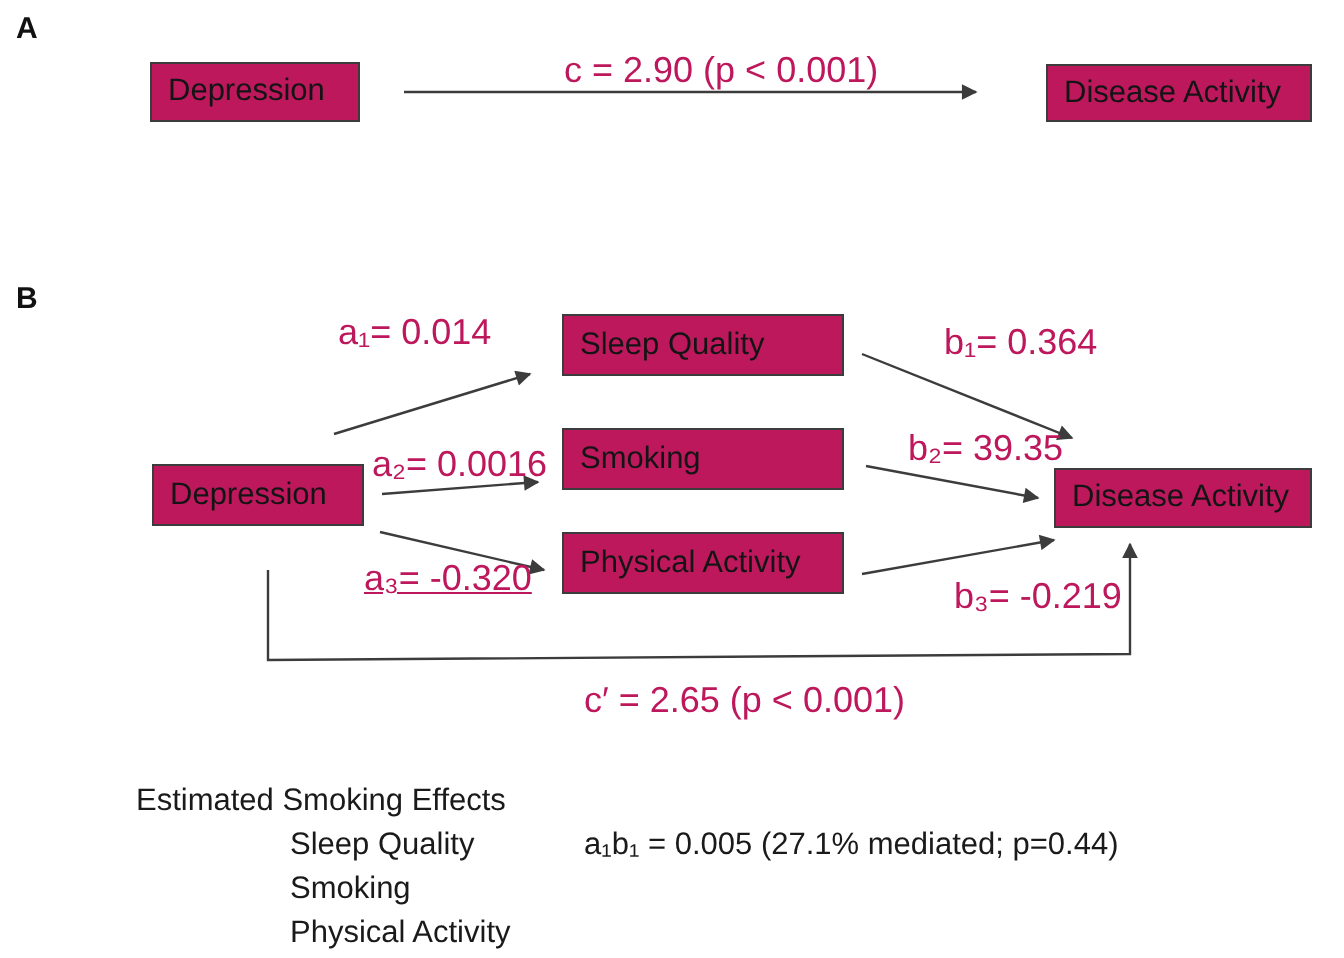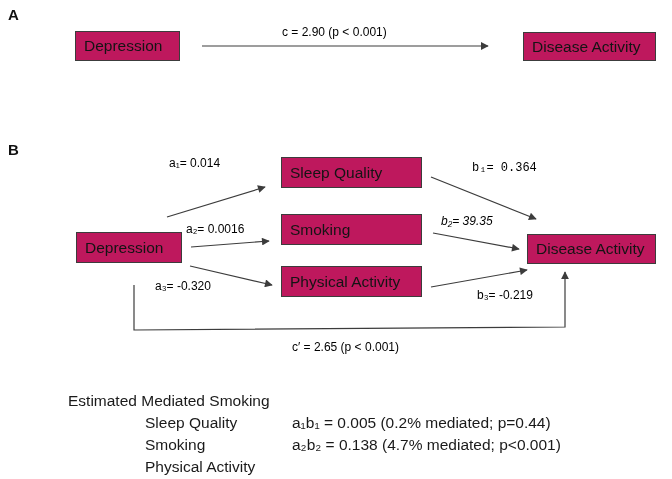--- a/index.html
+++ b/index.html
@@ -24,23 +24,23 @@
     display:flex;
     align-items:center;
     padding-left:8px;
     box-sizing:border-box;
     font-size:15.5px;
     white-space:nowrap;
     color:#141414;
   }
   .path-label{
     position:absolute;
-    font-size:12px;
+    font-size:18px;
     white-space:nowrap;
-    color:#000000;
+    color:#be185d;
   }
   svg.arrow-layer{
     position:absolute;
     left:0;top:0;
     width:672px;height:479px;
   }
   svg.arrow-layer path{
     fill:none;
     stroke:#3c3c3c;
     stroke-width:1.2;
@@ -99,35 +99,34 @@
   <div class="node-box" style="left:281px;top:157px;width:141px;height:31px;">Sleep Quality</div>
 
   <div class="node-box" style="left:281px;top:214px;width:141px;height:31px;">Smoking</div>
 
   <div class="node-box" style="left:281px;top:266px;width:141px;height:31px;">Physical Activity</div>
 
   <div class="node-box" style="left:527px;top:234px;width:129px;height:30px;">Disease Activity</div>
 
   <div class="path-label" style="left:169px;top:156px;">a₁= 0.014</div>
   <div class="path-label" style="left:186px;top:222px;">a₂= 0.0016</div>
-  <div class="path-label" style="left:155px;top:279px;">a₃= -0.320</div>
+  <div class="path-label" style="left:182px;top:279px;text-decoration:underline;">a₃= -0.320</div>
 
-  <div class="path-label" style="left:472px;top:161px;font-family:Liberation Mono, monospace;">b₁= 0.364</div>
-  <div class="path-label" style="left:441px;top:214px;font-style:italic;">b₂= 39.35</div>
+  <div class="path-label" style="left:472px;top:161px;">b₁= 0.364</div>
+  <div class="path-label" style="left:454px;top:214px;">b₂= 39.35</div>
   <div class="path-label" style="left:477px;top:288px;">b₃= -0.219</div>
 
   <div class="path-label" style="left:292px;top:340px;">c′ = 2.65 (p &lt; 0.001)</div>
 
-  <div class="effects-title">Estimated Mediated Smoking</div>
+  <div class="effects-title">Estimated Smoking Effects</div>
 
   <div class="effects-row" style="top:414px;">
     <span class="mediator-col">Sleep Quality</span>
-    <span>a₁b₁ = 0.005 (0.2% mediated; p=0.44)</span>
+    <span>a₁b₁ = 0.005 (27.1% mediated; p=0.44)</span>
   </div>
   <div class="effects-row" style="top:436px;">
     <span class="mediator-col">Smoking</span>
-    <span>a₂b₂ = 0.138 (4.7% mediated; p&lt;0.001)</span>
   </div>
   <div class="effects-row" style="top:458px;">
     <span class="mediator-col">Physical Activity</span>
   </div>
 
 </div>
 
 </body></html>

